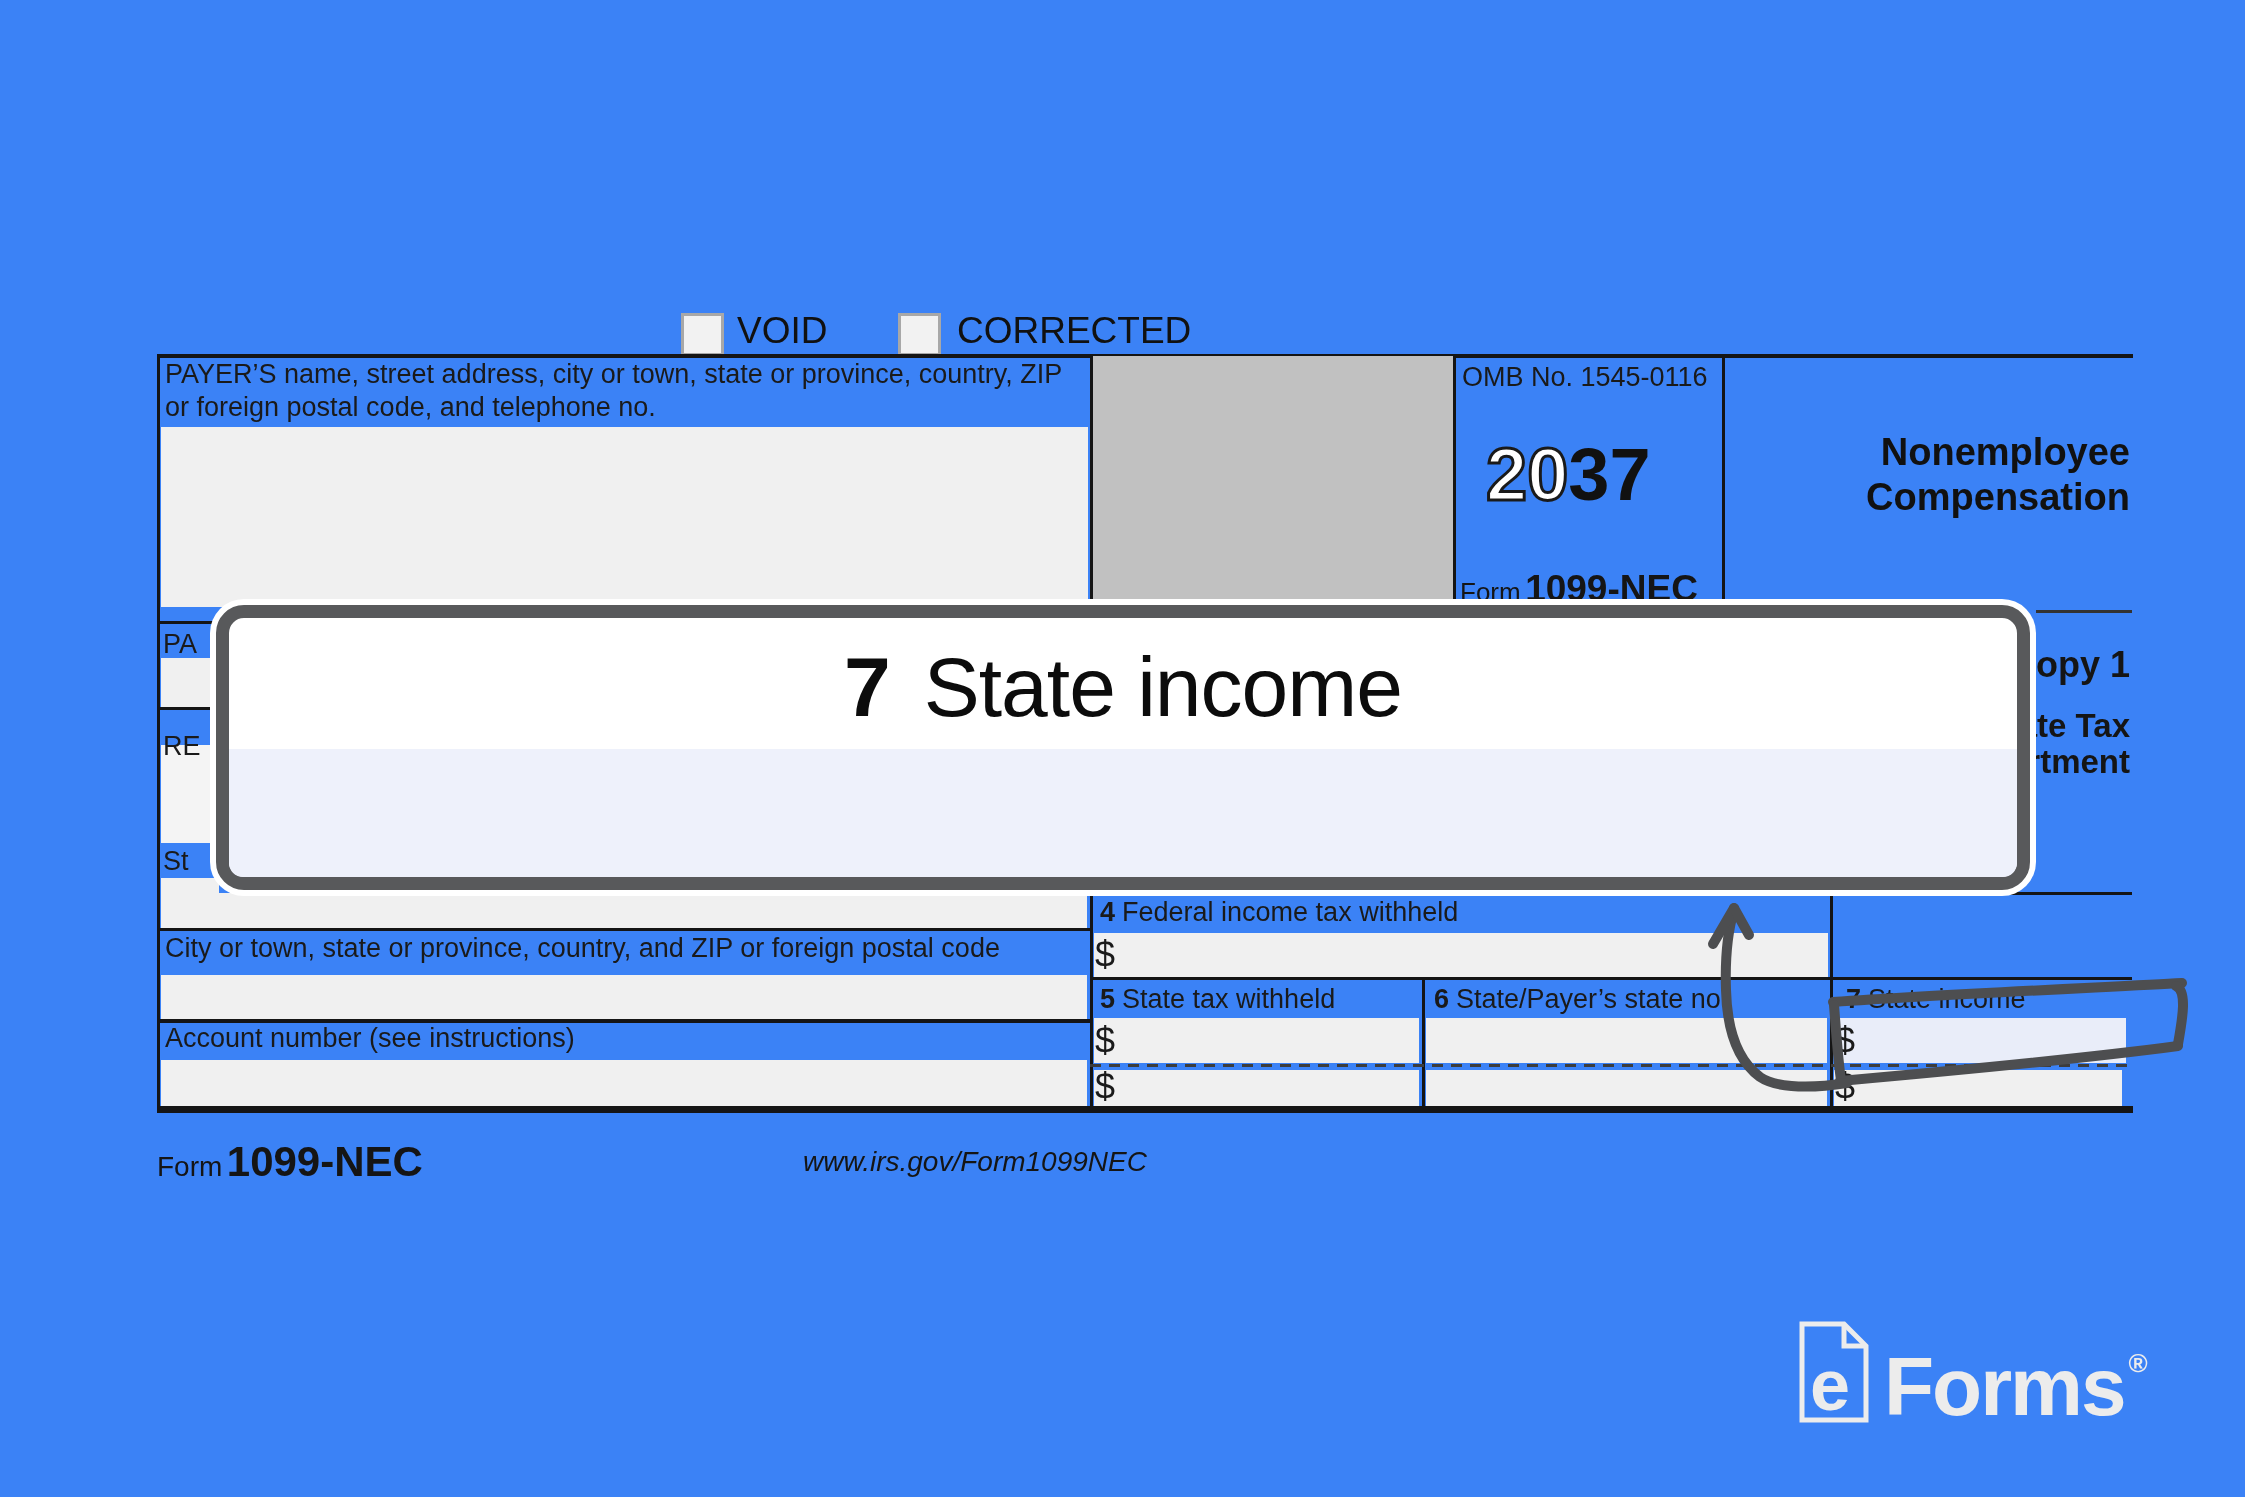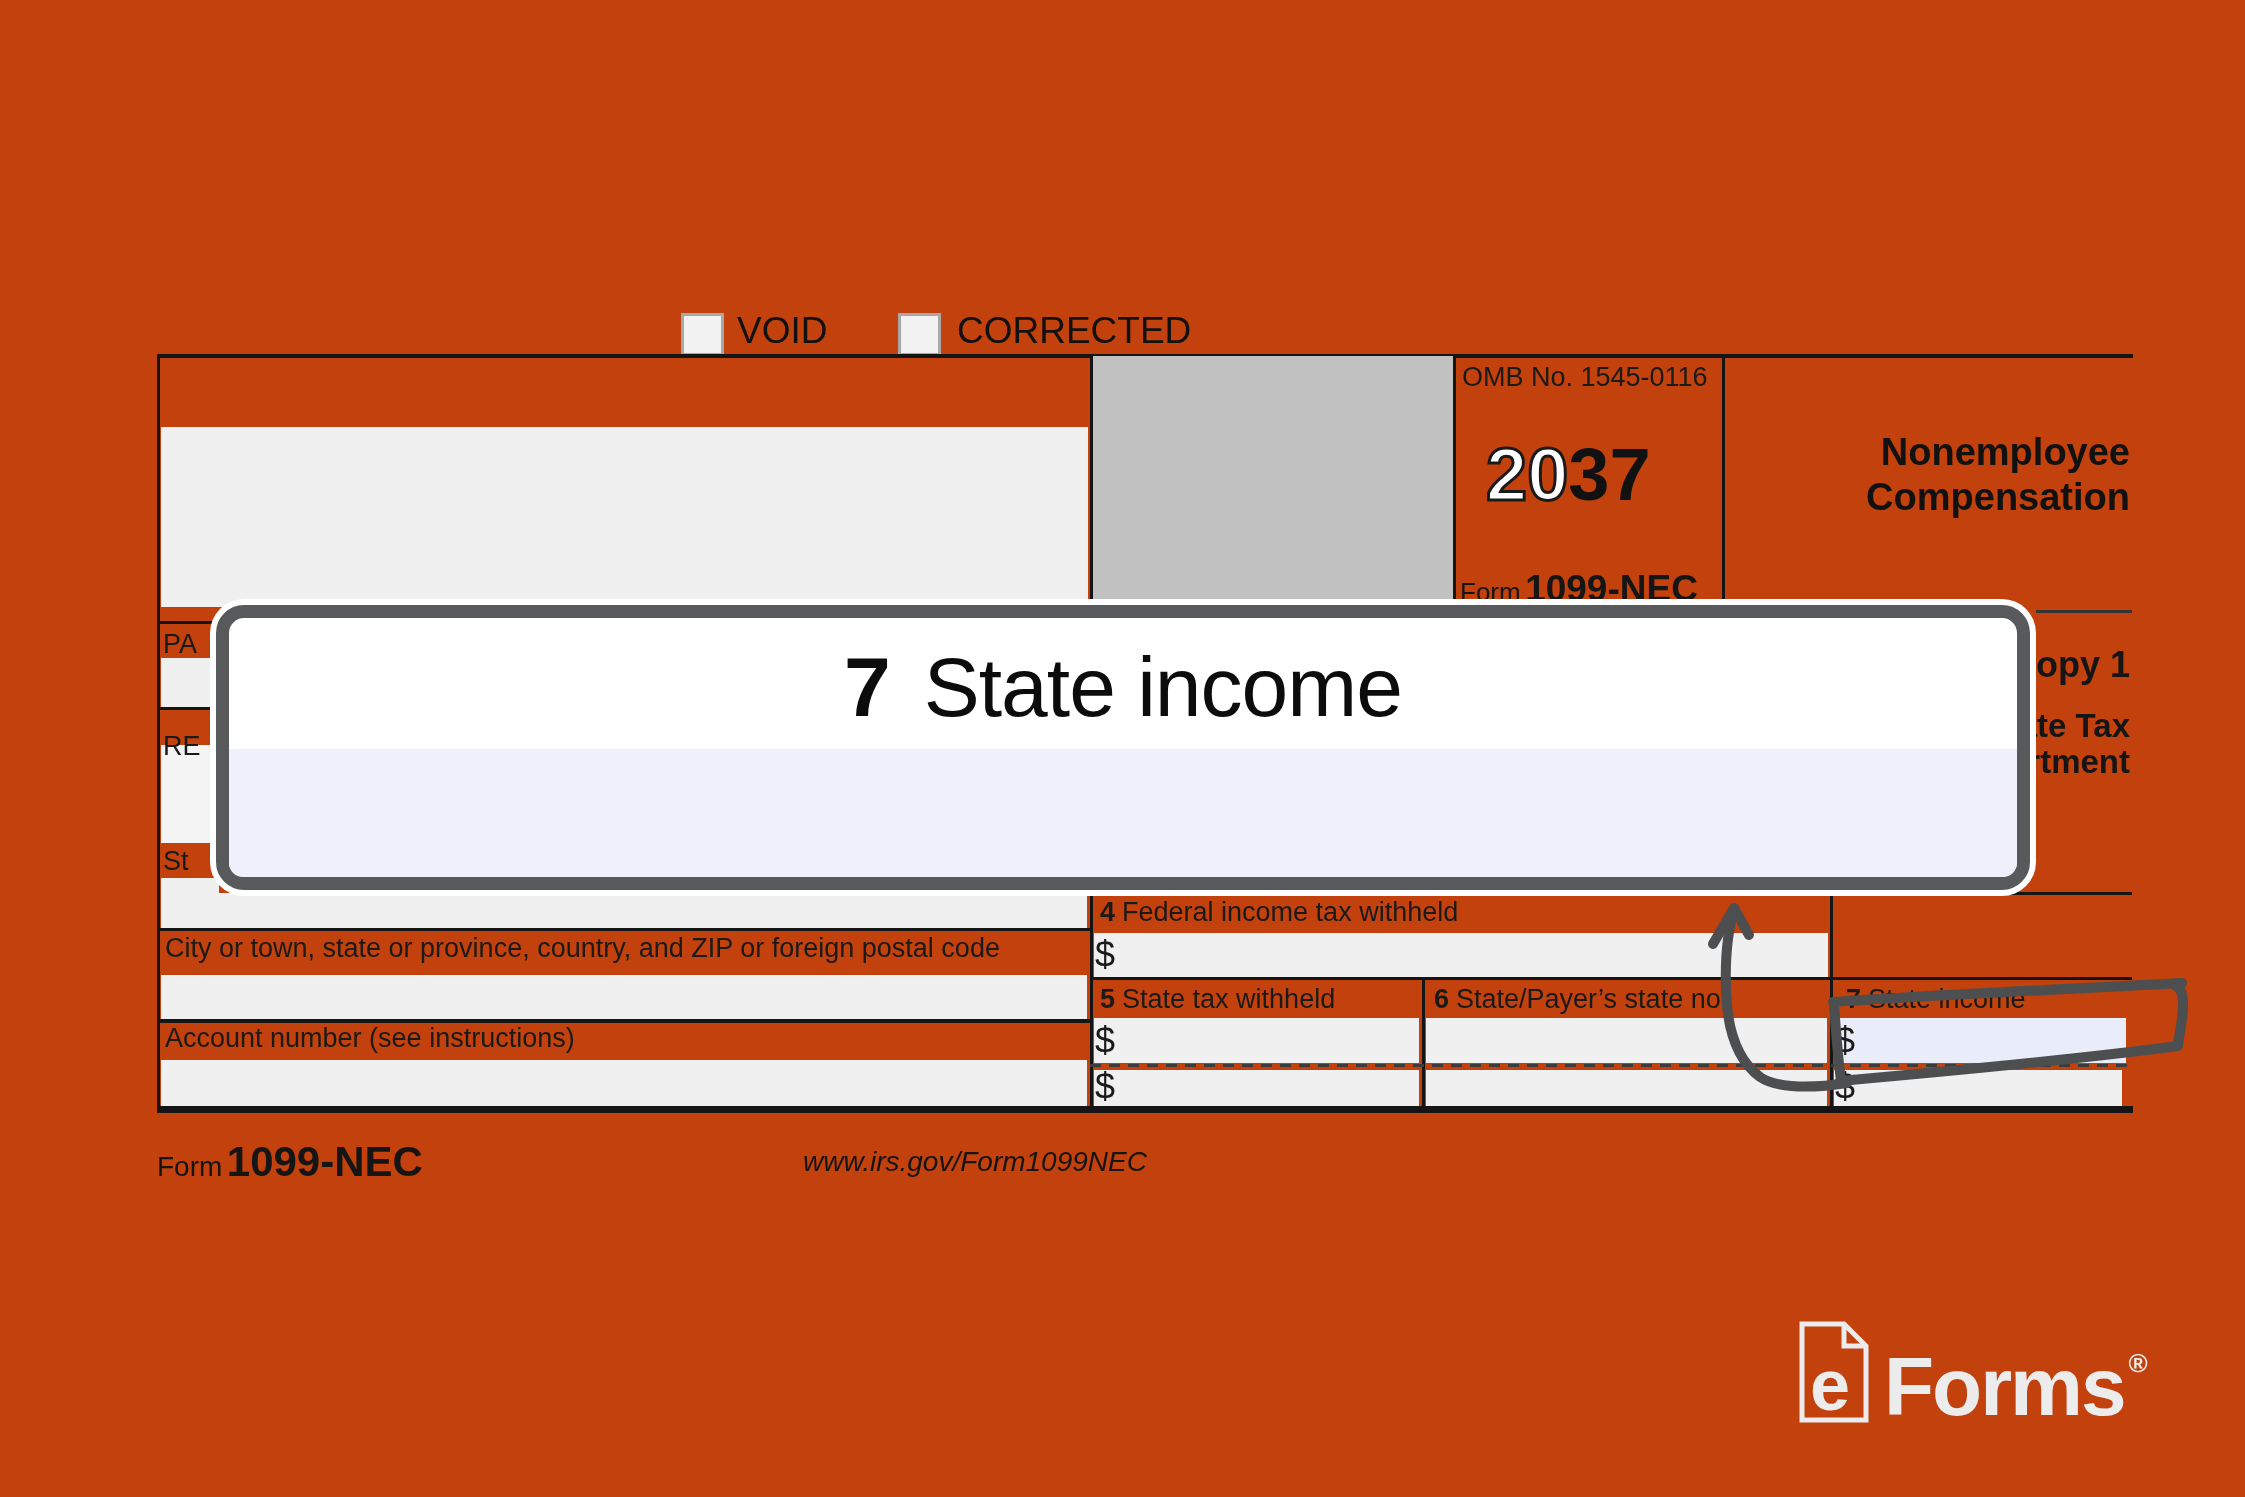--- a/index.html
+++ b/index.html
@@ -1,16 +1,16 @@
 <!DOCTYPE html>
 <html><head>
 <meta charset="utf-8">
 <style>
   html,body{margin:0;padding:0;background:#fff;}
-  #canvas{position:relative;width:2245px;height:1497px;background:#c2410c;overflow:hidden;
+  #canvas{position:relative;width:2245px;height:1497px;background:#3b82f6;overflow:hidden;
           font-family:"Liberation Sans","DejaVu Sans",sans-serif;color:#151515;}
   .abs{position:absolute;}
   .hline{position:absolute;background:#151515;}
   .vline{position:absolute;background:#151515;}
   .fill{position:absolute;background:#f0f0f0;}
   .lbl{position:absolute;font-size:27px;line-height:31px;color:#1a1a1a;white-space:nowrap;}
   .lbl b{font-weight:bold;margin-right:7px;}
   .dollar{position:absolute;font-size:36px;color:#1a1a1a;}
   .chk{position:absolute;width:37px;height:37px;background:#f2f2f2;border:3px solid #a8a8a8;}
   .chklbl{position:absolute;font-size:37px;color:#111;}
@@ -68,20 +68,24 @@
   <div class="fill" style="left:1094px;top:933px;width:734px;height:44px;"></div>
   <div class="fill" style="left:1094px;top:1018px;width:325px;height:45px;"></div>
   <div class="fill" style="left:1426px;top:1018px;width:401px;height:45px;"></div>
   <div class="fill" style="left:1834px;top:1018px;width:292px;height:45px;background:#e9edf9;"></div>
   <div class="fill" style="left:1094px;top:1070px;width:325px;height:36px;"></div>
   <div class="fill" style="left:1426px;top:1070px;width:401px;height:36px;"></div>
   <div class="fill" style="left:1834px;top:1070px;width:288px;height:36px;"></div>
 
   <div class="abs" style="left:1093px;top:356px;width:360px;height:251px;background:#c1c1c1;"></div>
 
+  <div class="lbl" style="left:165px;top:358px;white-space:normal;width:920px;line-height:33px;">
+    <span>PAYER’S name, street address, city or town, state or province, country, ZIP</span>
+    <span>or foreign postal code, and telephone no.</span>
+  </div>
 
   <div class="lbl" style="left:1462px;top:362px;">OMB No. 1545-0116</div>
   <div class="abs" style="left:1486px;top:438px;font-size:74px;line-height:74px;">
     <span class="yr-outline">20</span><span class="yr-bold">37</span>
   </div>
   <div class="abs" style="left:1460px;top:568px;white-space:nowrap;">
     <span style="font-size:26px;">Form</span>
     <span style="font-size:37px;font-weight:bold;">1099-NEC</span>
   </div>
 

